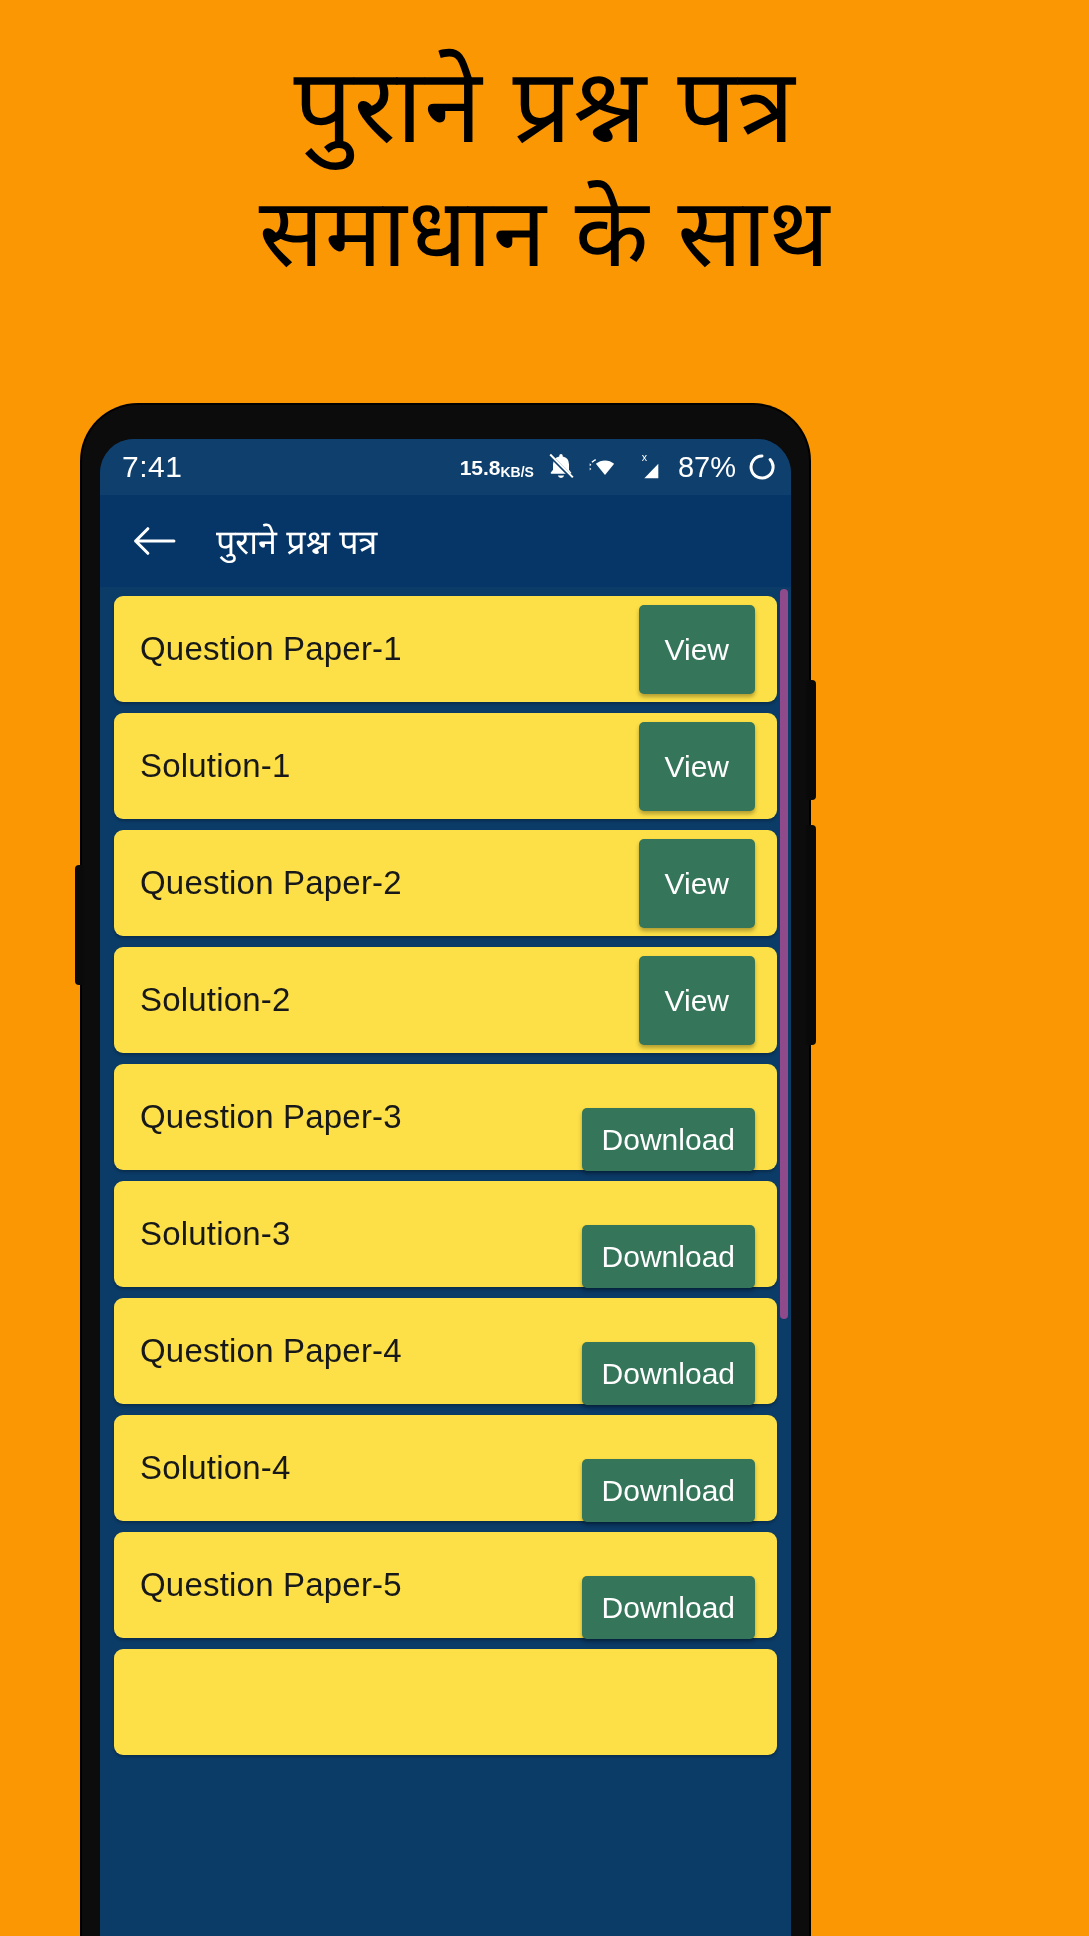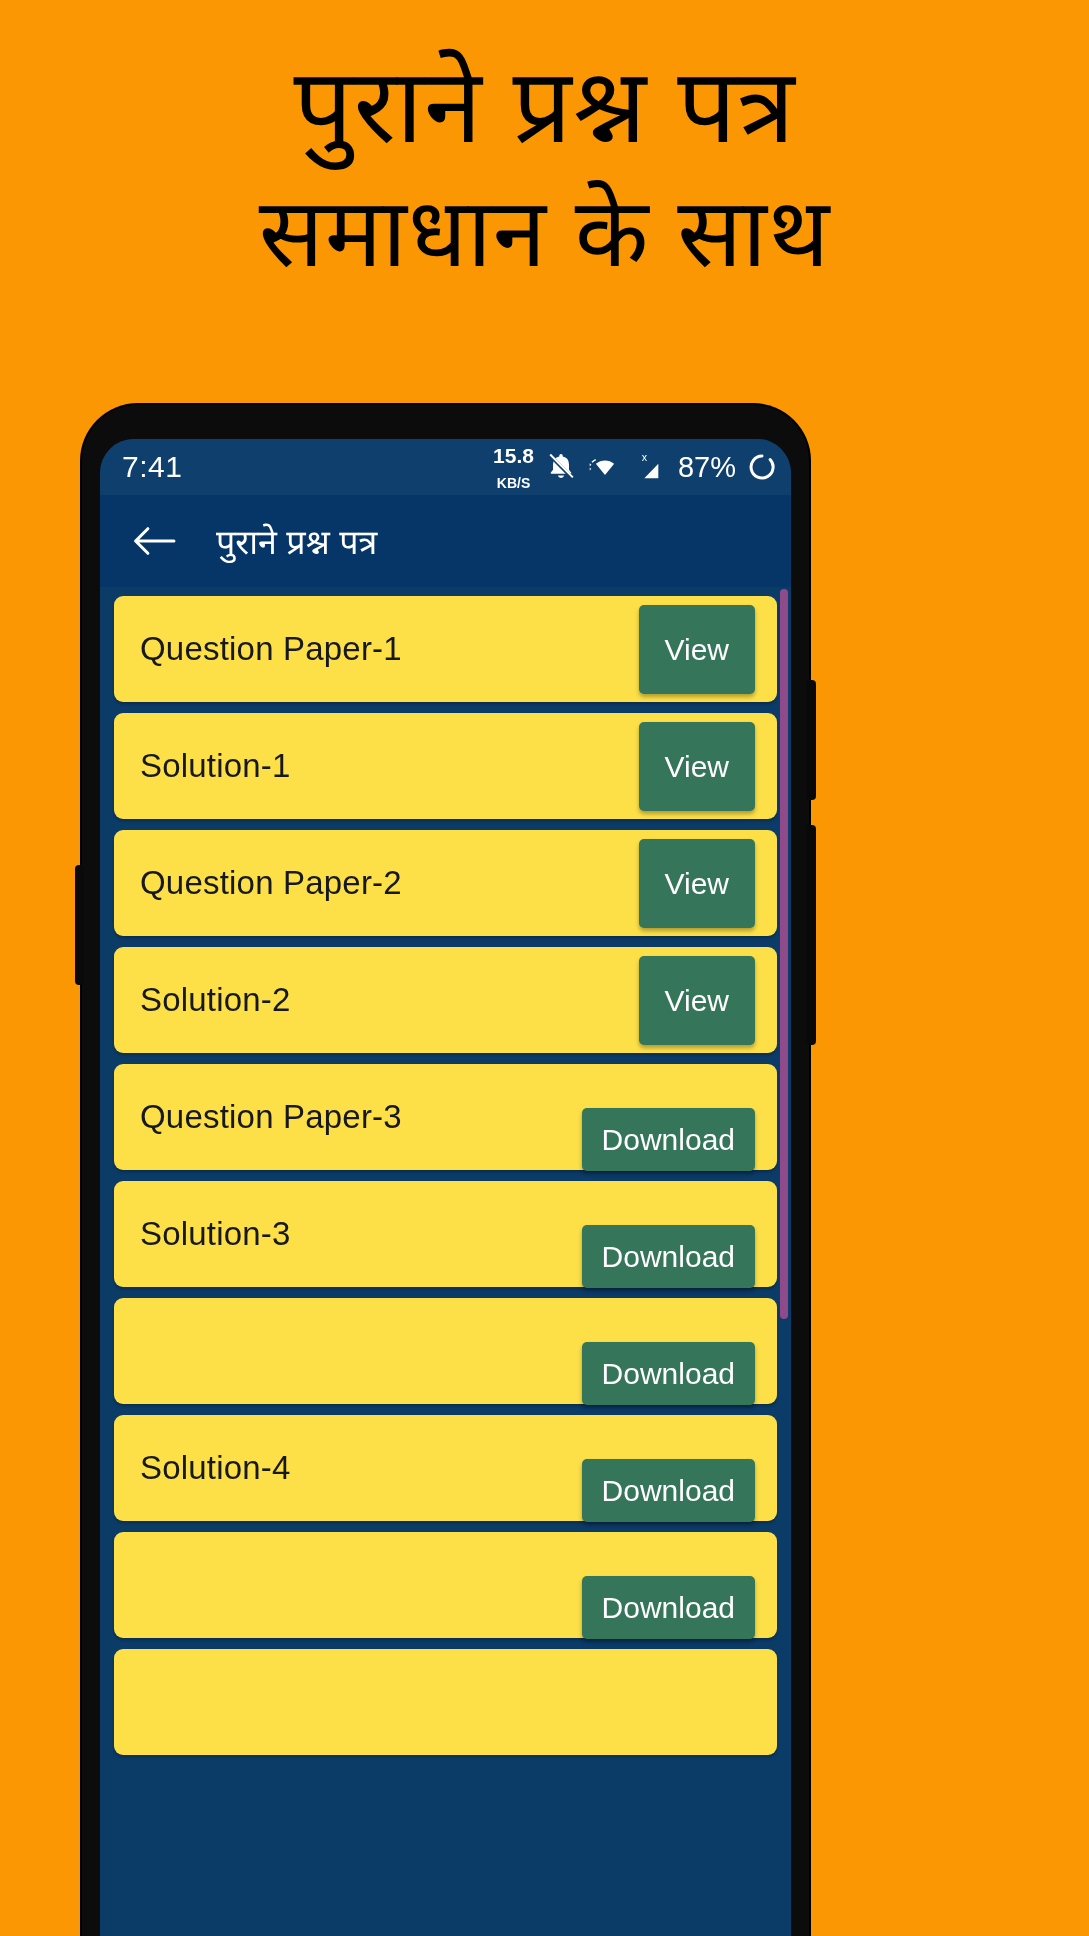--- a/index.html
+++ b/index.html
@@ -110,21 +110,21 @@
     font-weight: 400;
   }
   .sb-right {
     margin-left: auto;
     display: flex;
     align-items: center;
     gap: 11px;
   }
   .sb-speed {
     display: flex;
-    flex-direction: column;
+    flex-direction: row;
     align-items: center;
     line-height: 1;
   }
   .sb-speed-num { font-size: 21px; font-weight: 600; }
   .sb-speed-unit { font-size: 14px; font-weight: 600; margin-top: 10px; }
   .icon-svg { display: block; }
   .sb-battery-text { font-size: 29px; font-weight: 400; margin-left: 2px; }
 
   
   .appbar {
@@ -302,29 +302,31 @@
         <span class="card-label">Question Paper-3</span>
         <button class="card-action download">Download</button>
       </div>
 
       <div class="card">
         <span class="card-label">Solution-3</span>
         <button class="card-action download">Download</button>
       </div>
 
       <div class="card">
+        <span class="card-label">Question Paper-4</span>
         <button class="card-action download">Download</button>
       </div>
 
       <div class="card">
         <span class="card-label">Solution-4</span>
         <button class="card-action download">Download</button>
       </div>
 
       <div class="card">
+        <span class="card-label">Question Paper-5</span>
         <button class="card-action download">Download</button>
       </div>
 
       <div class="card">
         <span class="card-label"></span>
       </div>
 
       <div class="scroll-thumb"></div>
     </div>
 

